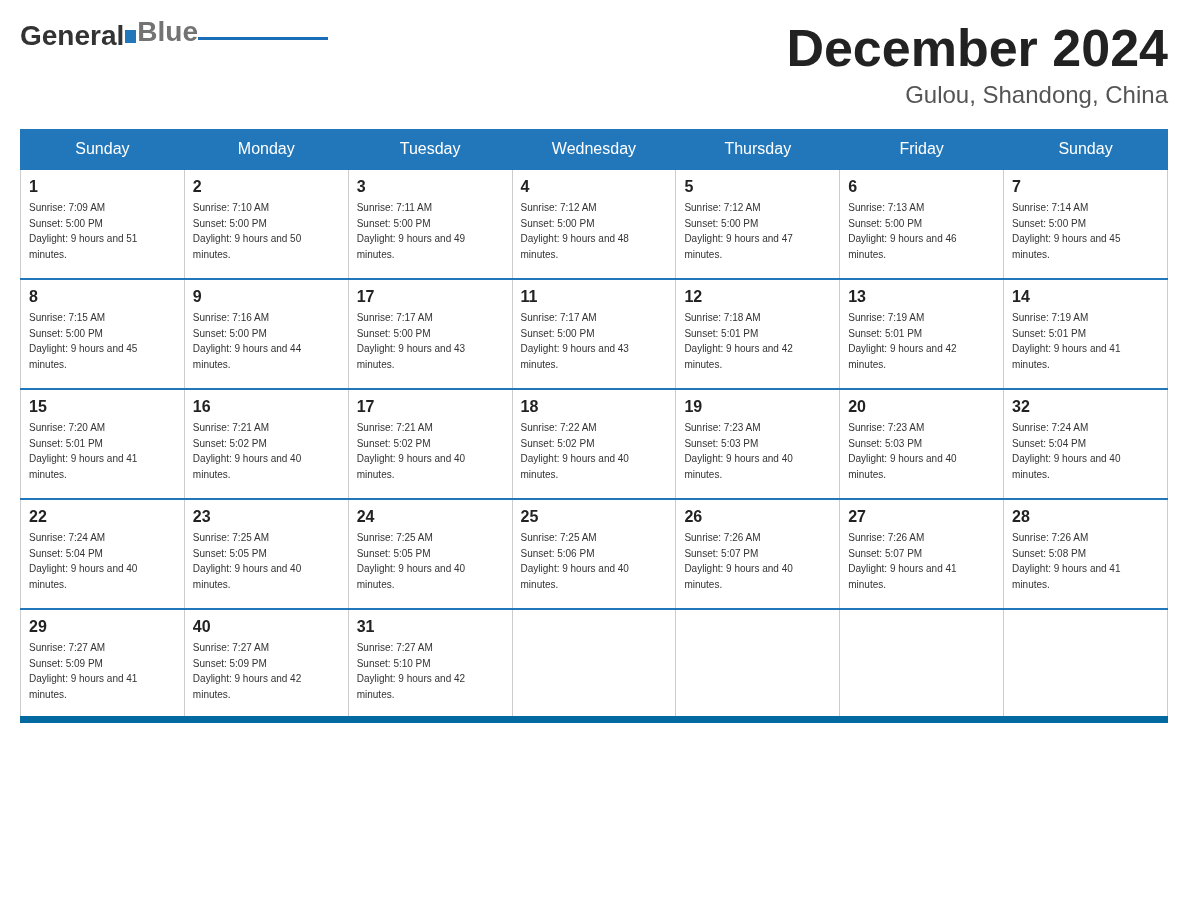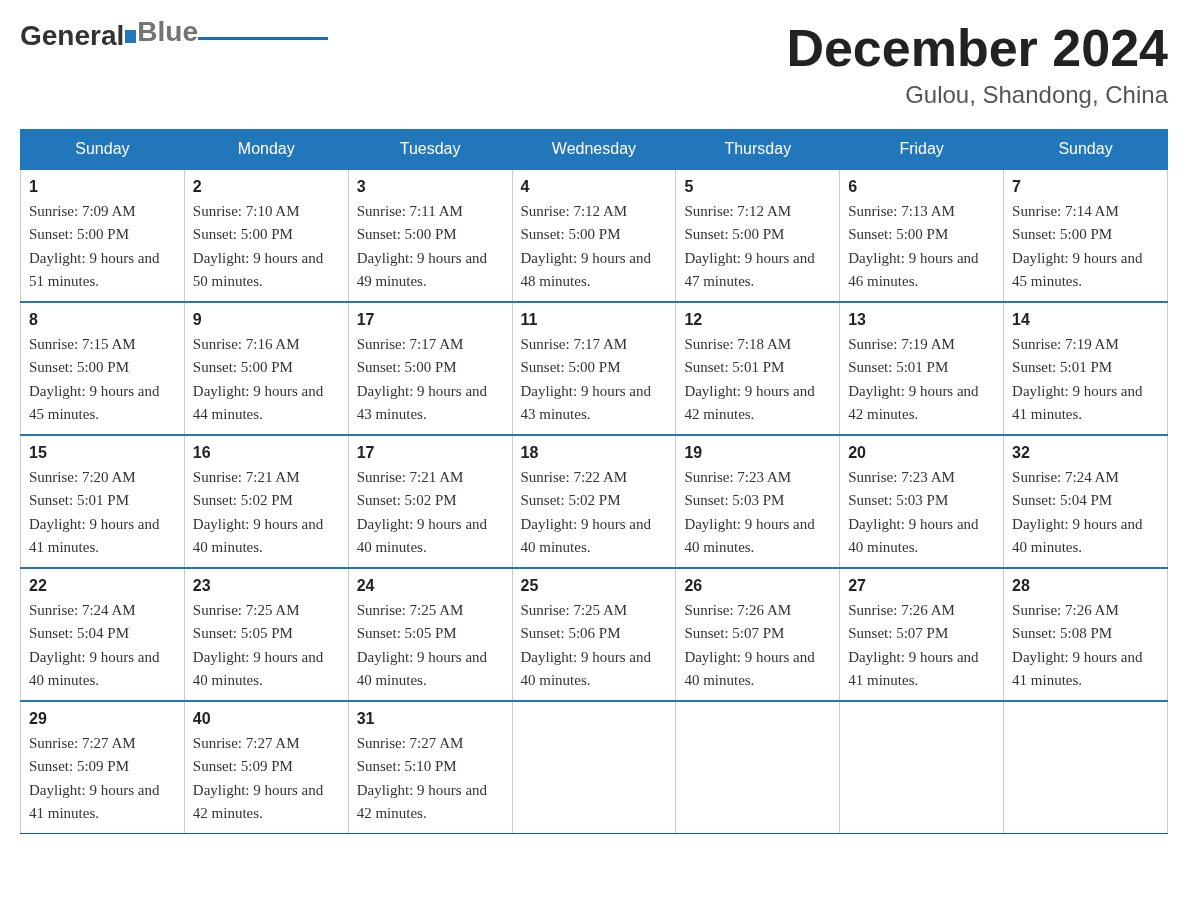--- a/index.html
+++ b/index.html
@@ -74,31 +74,30 @@
       height: 110px;
     }
     .day-number {
       font-size: 16px;
       font-weight: bold;
       color: #222;
       display: block;
       margin-bottom: 4px;
     }
     .day-info {
-      font-size: 15px;
+      font-size: 10px;
       line-height: 1.55;
       color: #333;
-      font-family: Liberation Serif, serif;
     }
     .empty-cell {
       background: #fff;
       border-top: 2px solid #2277bb;
     }
     .last-row td {
-      border-bottom: 1px solid #0369a1;
+      border-bottom: 7px solid #0369a1;
     }
   </style>
 </head>
 <body>
 
 <div class="header-area">
   <div class="logo-container">
     <div class="logo-text">
         <span class="logo-general">General</span>
         <span style="display:inline-block;width:0;height:0;border-left:11px solid #2277bb;border-top:13px solid #2277bb;border-right:0;border-bottom:0;margin:0 1px;"></span>

